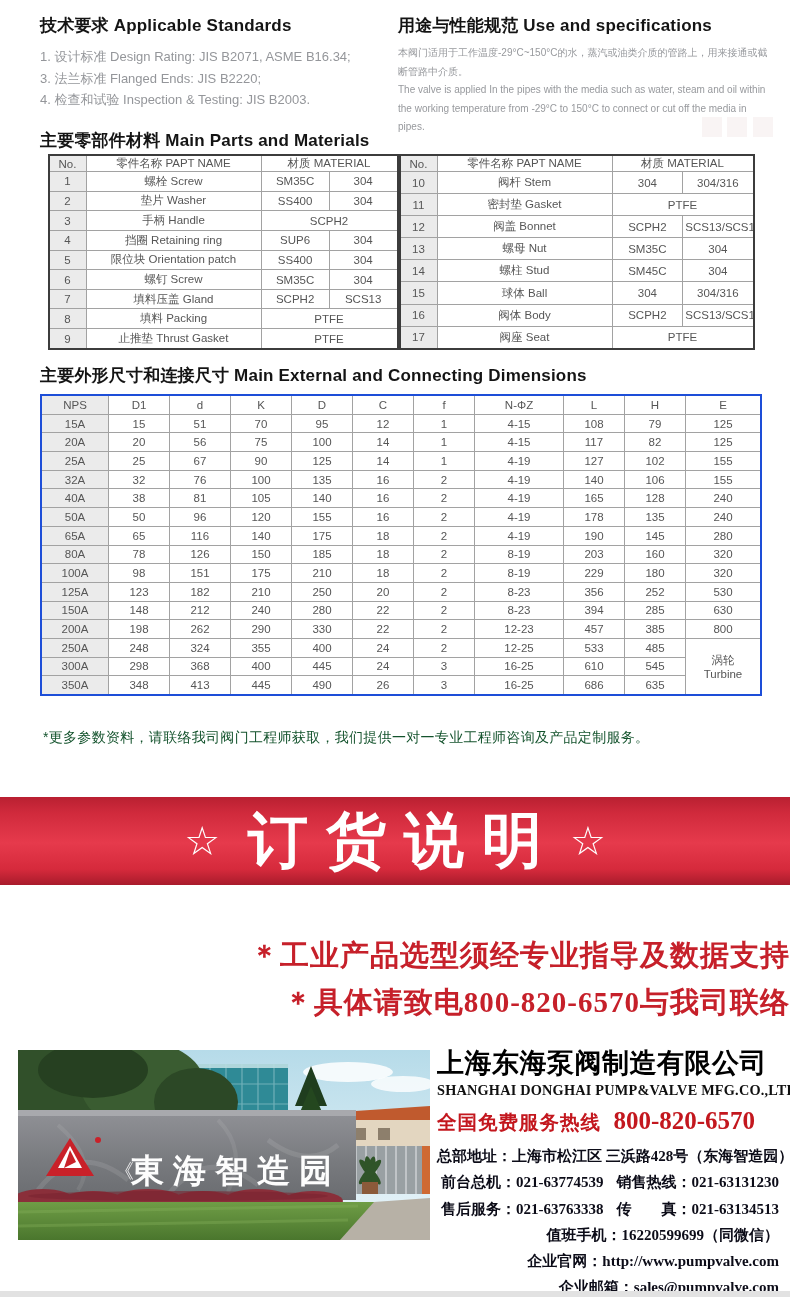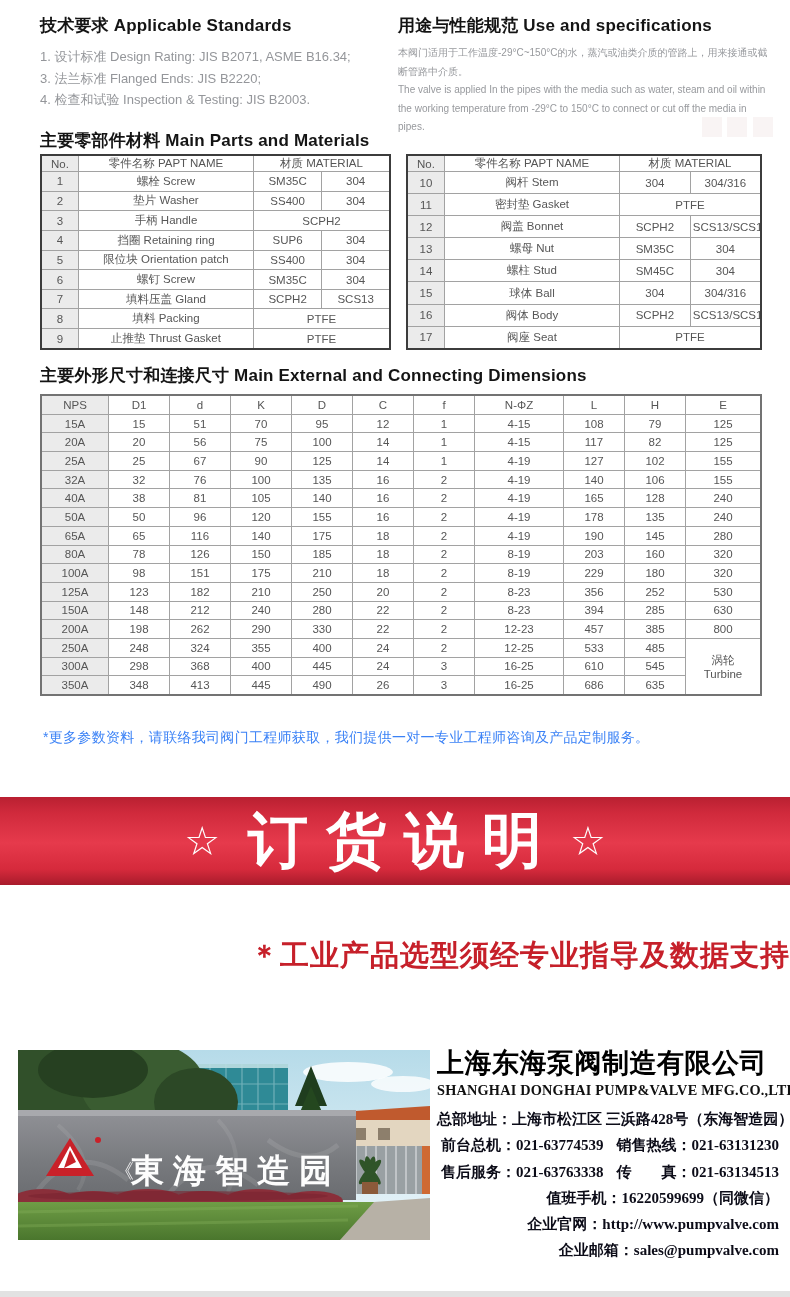--- a/index.html
+++ b/index.html
@@ -11,34 +11,34 @@
   .sec-standards{left:40px;top:14px;width:352px;}
   .sec-standards ul{list-style:none;margin:9px 0 0 0;padding:0;}
   .sec-standards li{font-size:13px;color:#94969a;line-height:21.5px;}
   .sec-usage{left:398px;top:14px;width:376px;}
   .sec-usage p{margin:7px 0 0 0;font-size:10px;color:#97999d;line-height:18.5px;}
   .sec-usage p.en{margin-top:0;}
   .wm-sq{width:20px;height:20px;background:#f9f4f4;}
   
   table{border-collapse:collapse;table-layout:fixed;}
   .parts-title{left:40px;top:129px;}
-  .parts-wrap{left:40px;top:154px;width:722px;display:flex;justify-content:space-between;}
+  .parts-wrap{left:40px;top:154px;width:722px;display:flex;justify-content:center;}
   table.parts{border:2px solid #3c3c3c;height:196px;}
   #parts-left{width:351px;}
   #parts-right{width:356px;}
   .parts th,.parts td{border:1px solid #a2a2a2;font-size:11.5px;font-weight:normal;
       color:#565656;text-align:center;padding:0 2px;overflow:hidden;}
   .parts .no-col{width:32px;background:#ebebeb;}
   .parts .name-col{width:170px;border-radius:7px;}
   .dims-title{left:40px;top:364px;}
-  #dims{left:40px;top:394px;width:722px;border:2px solid #737373;}
+  #dims{left:40px;top:394px;width:722px;border:2px solid #1d4ed8;}
   #dims th,#dims td{border:1px solid #a2a2a2;font-size:11.5px;font-weight:normal;
       color:#565656;text-align:center;height:17.7px;padding:0 1px;overflow:hidden;}
   #dims .nps-col{background:#ebebeb;}
-  .note{left:43px;top:729px;margin:0;font-size:14px;color:#3b82f6;letter-spacing:0.3px;}
+  .note{left:43px;top:729px;margin:0;font-size:14px;color:#14532d;letter-spacing:0.3px;}
   
   .banner{left:0;top:797px;width:790px;height:88px;
      background:linear-gradient(180deg,#b92031 0%,#d02a3c 18%,#e63a4c 52%,#d62a3c 82%,#a81b2b 100%);
      display:flex;align-items:center;justify-content:center;color:#fff;}
   .banner .txt{font-size:60px;font-weight:bold;letter-spacing:18px;margin-left:18px;}
   .banner .star{font-size:40px;font-weight:bold;margin:0 10px;}
   
   .notices{left:0;top:932px;width:790px;text-align:right;}
   .notices p{margin:0;font-family:"Liberation Serif","DejaVu Serif",serif;font-weight:bold;
      font-size:29px;color:#c6202a;line-height:47px;letter-spacing:1px;}
@@ -422,20 +422,21 @@
 <p class="abs note">*更多参数资料，请联络我司阀门工程师获取，我们提供一对一专业工程师咨询及产品定制服务。</p>
 
 <div class="abs banner">
   <span class="star">☆</span>
   <span class="txt">订货说明</span>
   <span class="star">☆</span>
 </div>
 
 <div class="abs notices">
   <p>＊工业产品选型须经专业指导及数据支持</p>
+  <p>＊具体请致电800-820-6570与我司联络</p>
 </div>
 
 <div class="abs photo">
 <svg width="412" height="190" viewBox="0 0 412 190" xmlns="http://www.w3.org/2000/svg">
   <defs>
     <linearGradient id="sky" x1="0" y1="0" x2="0" y2="1">
       <stop offset="0" stop-color="#b6dbe9"></stop>
           <stop offset="1" stop-color="#ecf6fa"></stop>
     </linearGradient>
     <linearGradient id="wall" x1="0" y1="0" x2="0" y2="1">
@@ -510,20 +511,24 @@
 
   <rect x="0" y="152" width="412" height="38" fill="url(#grass)"></rect>
   <polygon points="356,152 412,148 412,190 322,190" fill="#b7b1a6"></polygon>
   <path d="M0 162 L340 156 M0 176 L330 170" stroke="#87b35c" stroke-width="3" opacity="0.35" fill="none"></path>
 </svg>
 </div>
 
 <div class="abs company">
   <h1>上海东海泵阀制造有限公司</h1>
   <div class="en">SHANGHAI DONGHAI PUMP&amp;VALVE MFG.CO.,LTD.</div>
+  <div class="hotline">
+    <span class="lbl">全国免费服务热线</span>
+    <span class="num">800-820-6570</span>
+  </div>
   <div class="contacts" id="contacts">
       <div class="contact-line"><span>总部地址：</span><span>上海市松江区 三浜路428号（东海智造园）</span></div>
       <div class="contact-line"><span>前台总机：</span><span>021-63774539</span><span class="pair2">销售热线：</span><span>021-63131230</span></div>
       <div class="contact-line"><span>售后服务：</span><span>021-63763338</span><span class="pair2">传　　真：</span><span>021-63134513</span></div>
       <div class="contact-line"><span>值班手机：</span><span>16220599699（同微信）</span></div>
       <div class="contact-line"><span>企业官网：</span><span>http://www.pumpvalve.com</span></div>
       <div class="contact-line"><span>企业邮箱：</span><span>sales@pumpvalve.com</span></div>
     </div>
 </div>
 

